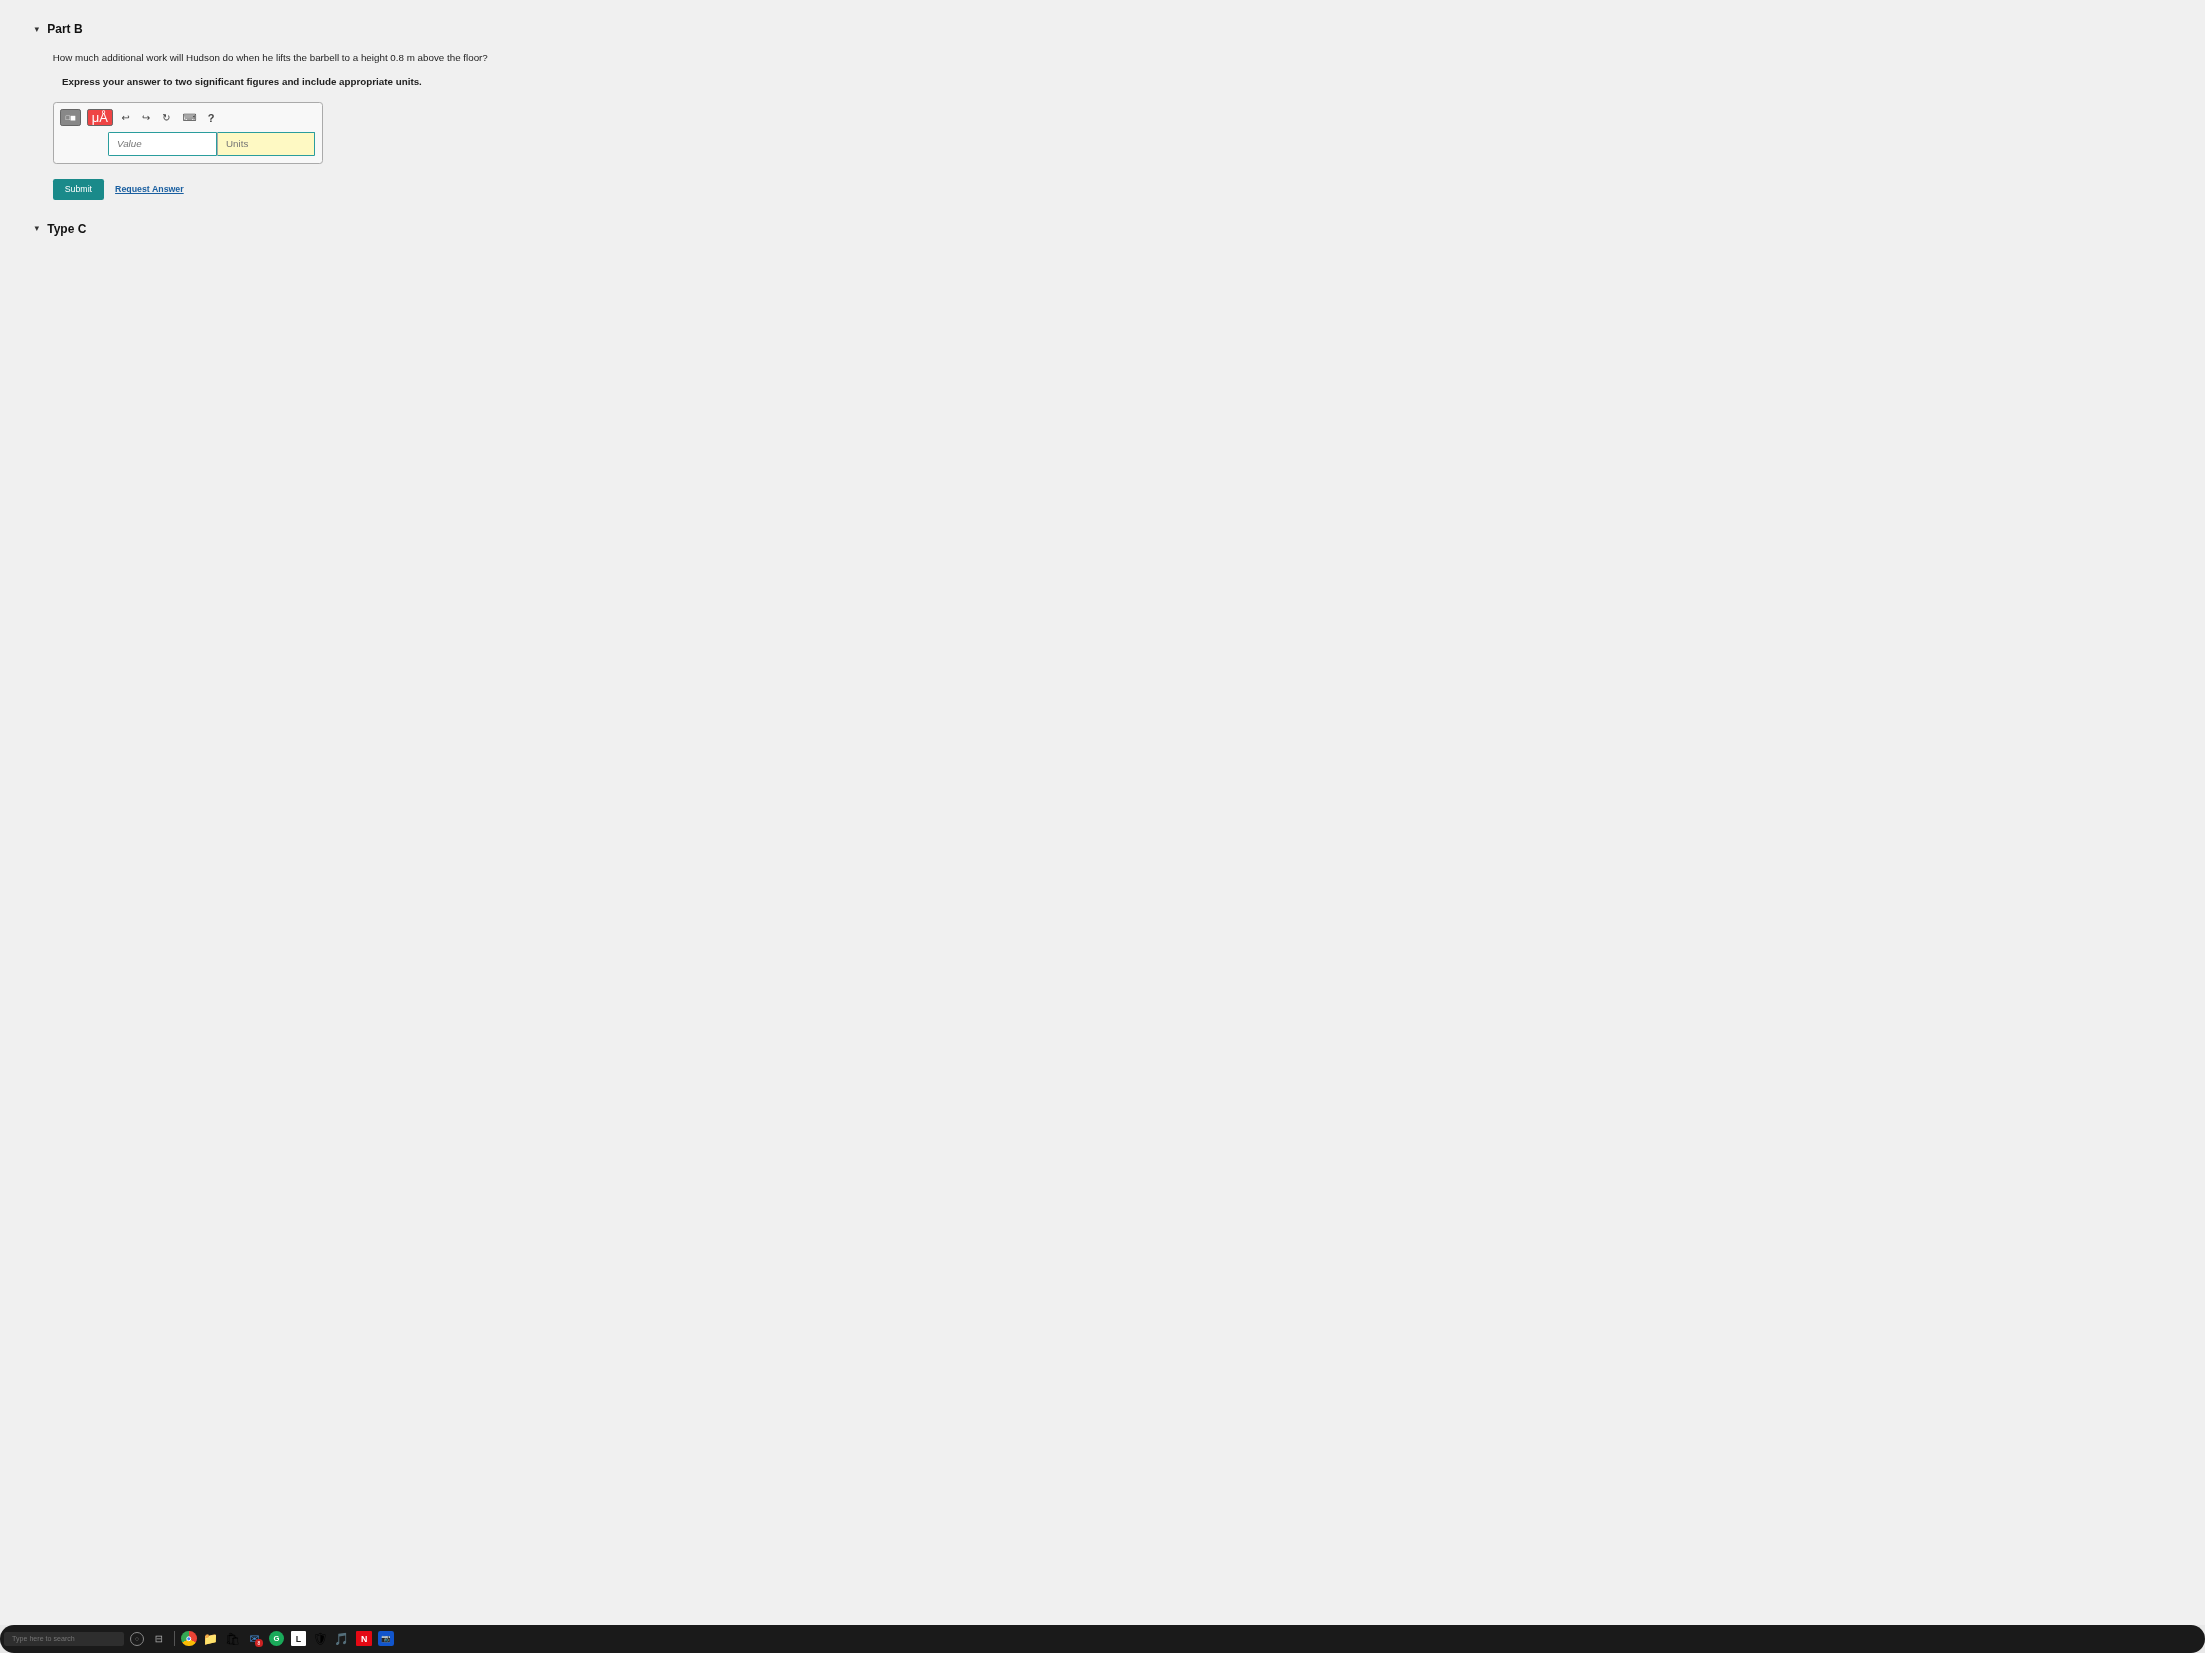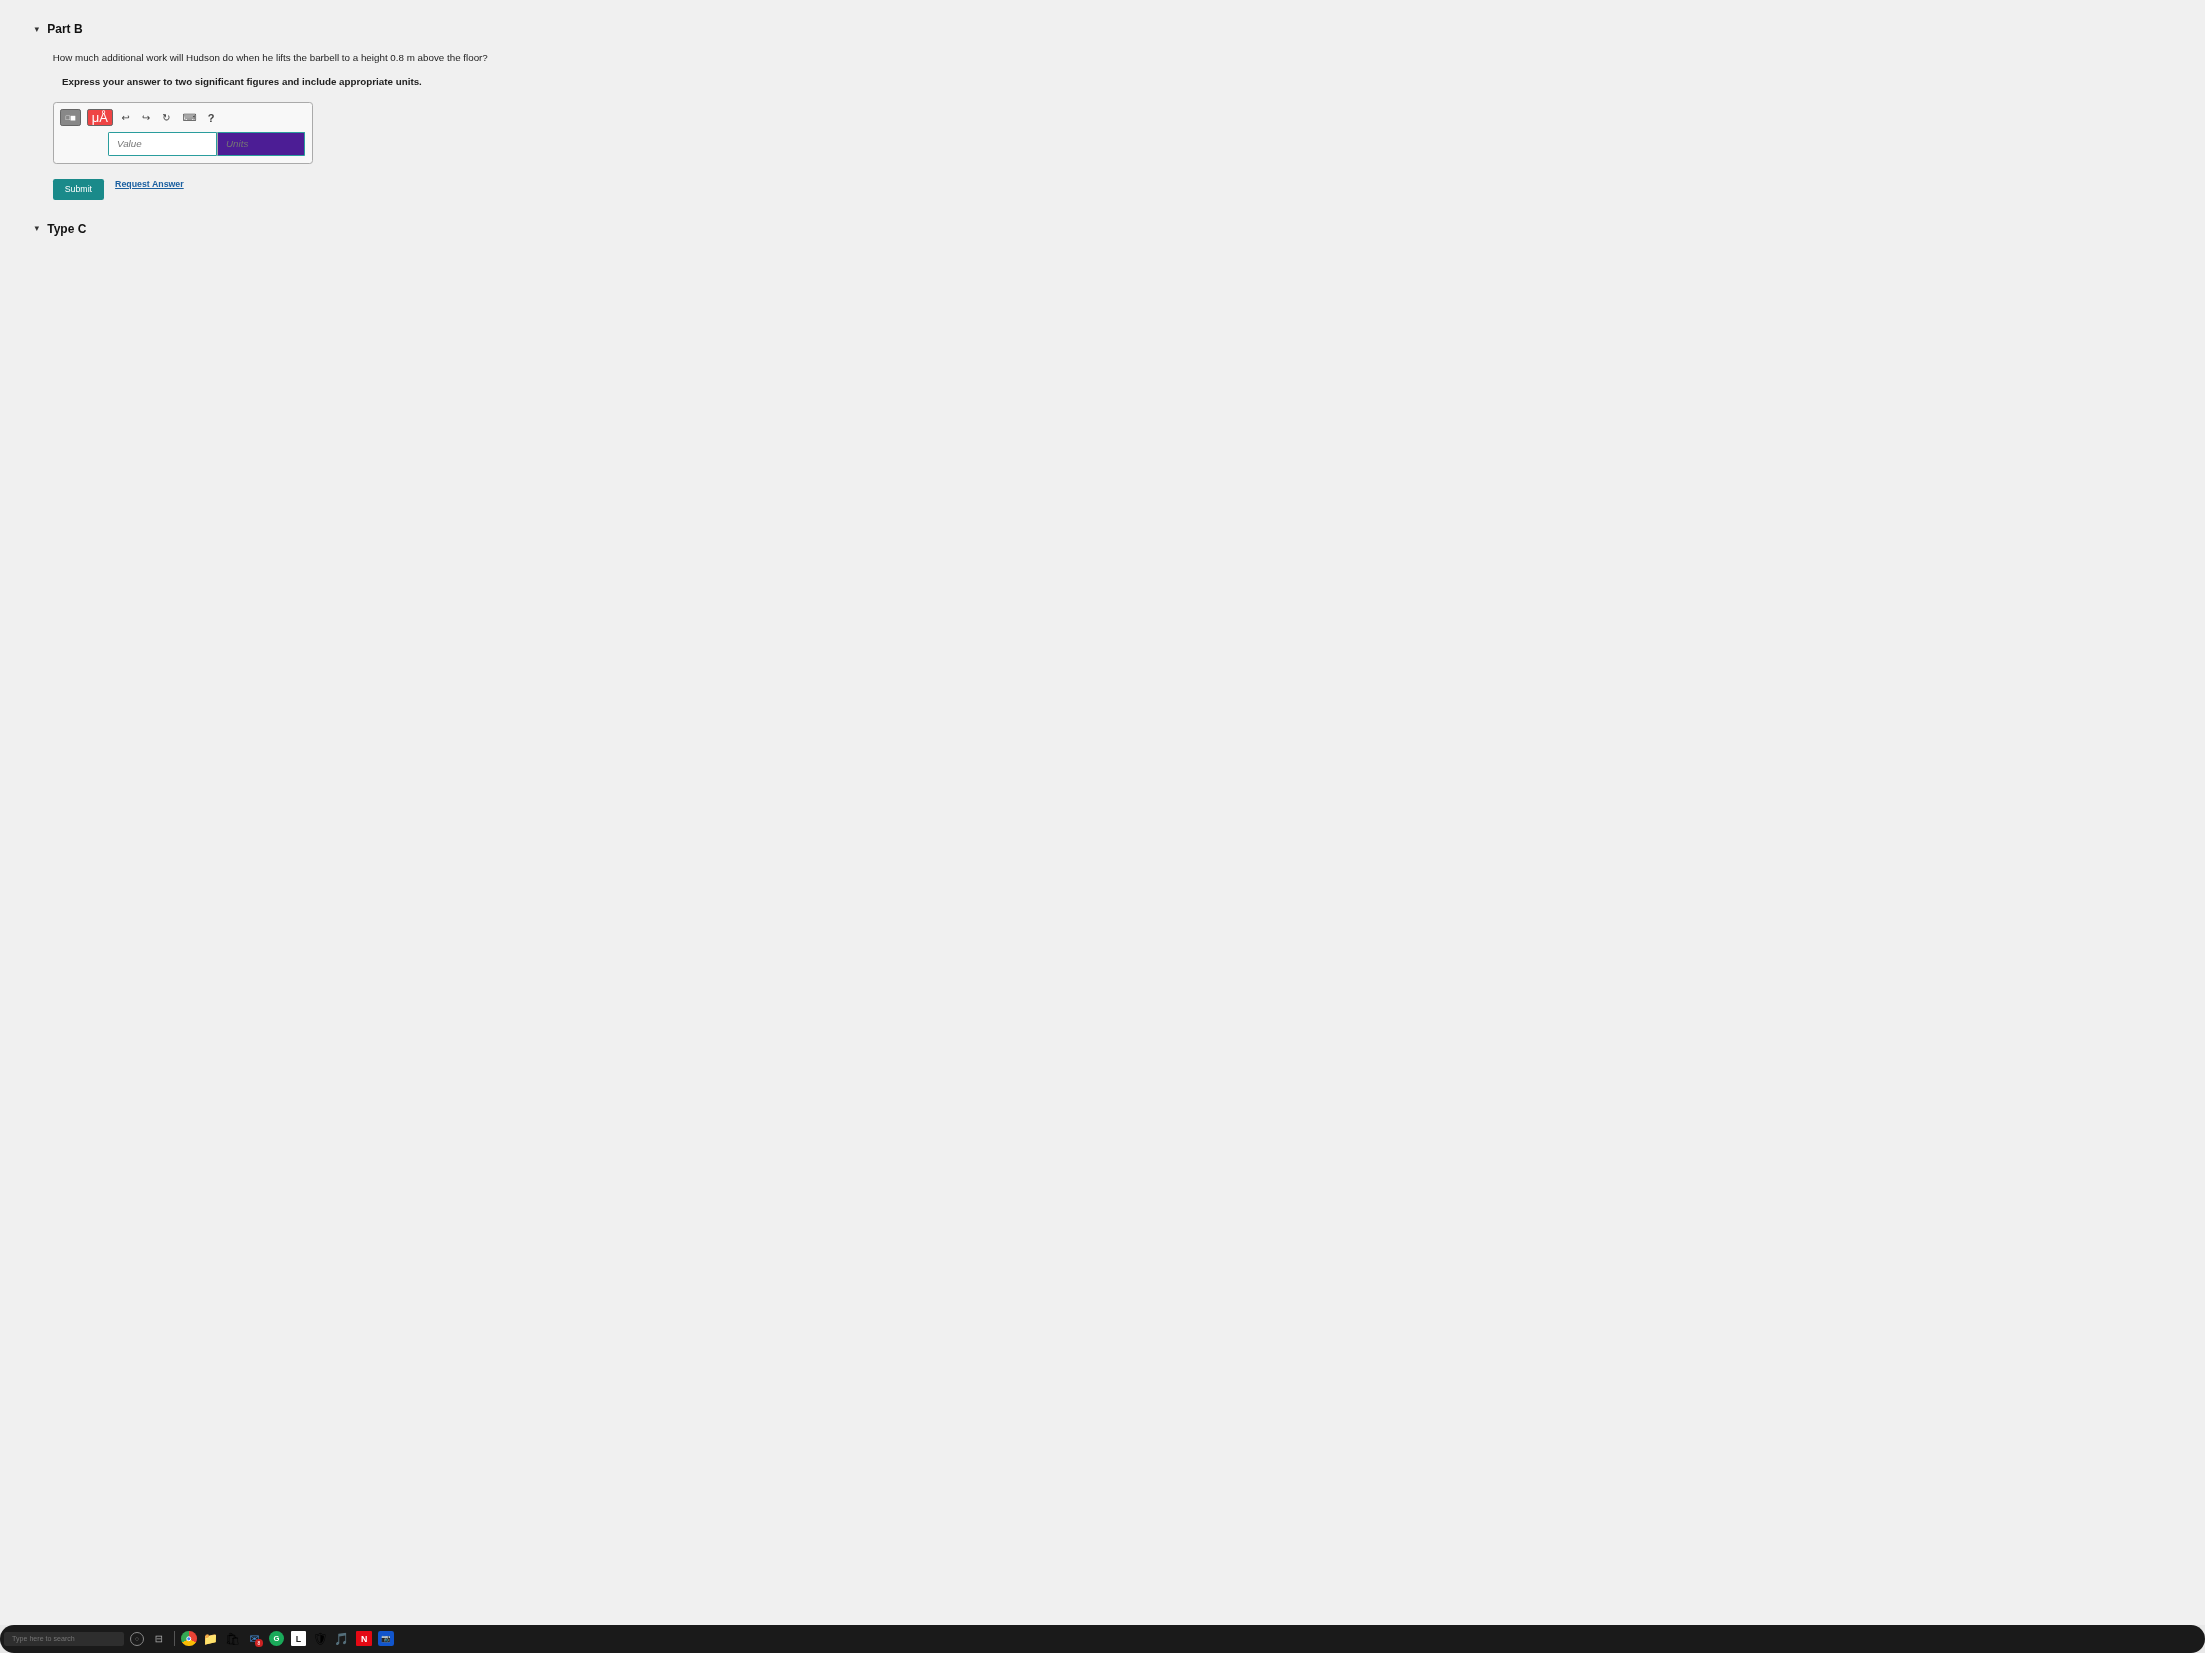--- a/index.html
+++ b/index.html
@@ -122,33 +122,32 @@
       font-style: italic;
       color: #888;
       width: 109px;
       outline: none;
       border-radius: 1.1px 0 0 1.1px;
     }
 
     .units-input {
       border: 1.1px solid #2a9d9d;
       border-left: 0.5px solid #aaa;
-      background: #4c1d95;
+      background: #fef9c3;
       padding: 5.5px 7.7px;
       font-size: 9.8px;
-      font-style: italic;
       color: #888;
-      width: 88px;
+      width: 98px;
       outline: none;
       border-radius: 0 1.1px 1.1px 0;
     }
 
     .action-row {
       display: flex;
-      align-items: flex-start;
+      align-items: center;
       gap: 11px;
       margin-left: 19.7px;
       margin-top: 4.4px;
     }
 
     .submit-btn {
       background-color: #1a8a8a;
       color: white;
       border: none;
       padding: 5.5px 12px;

